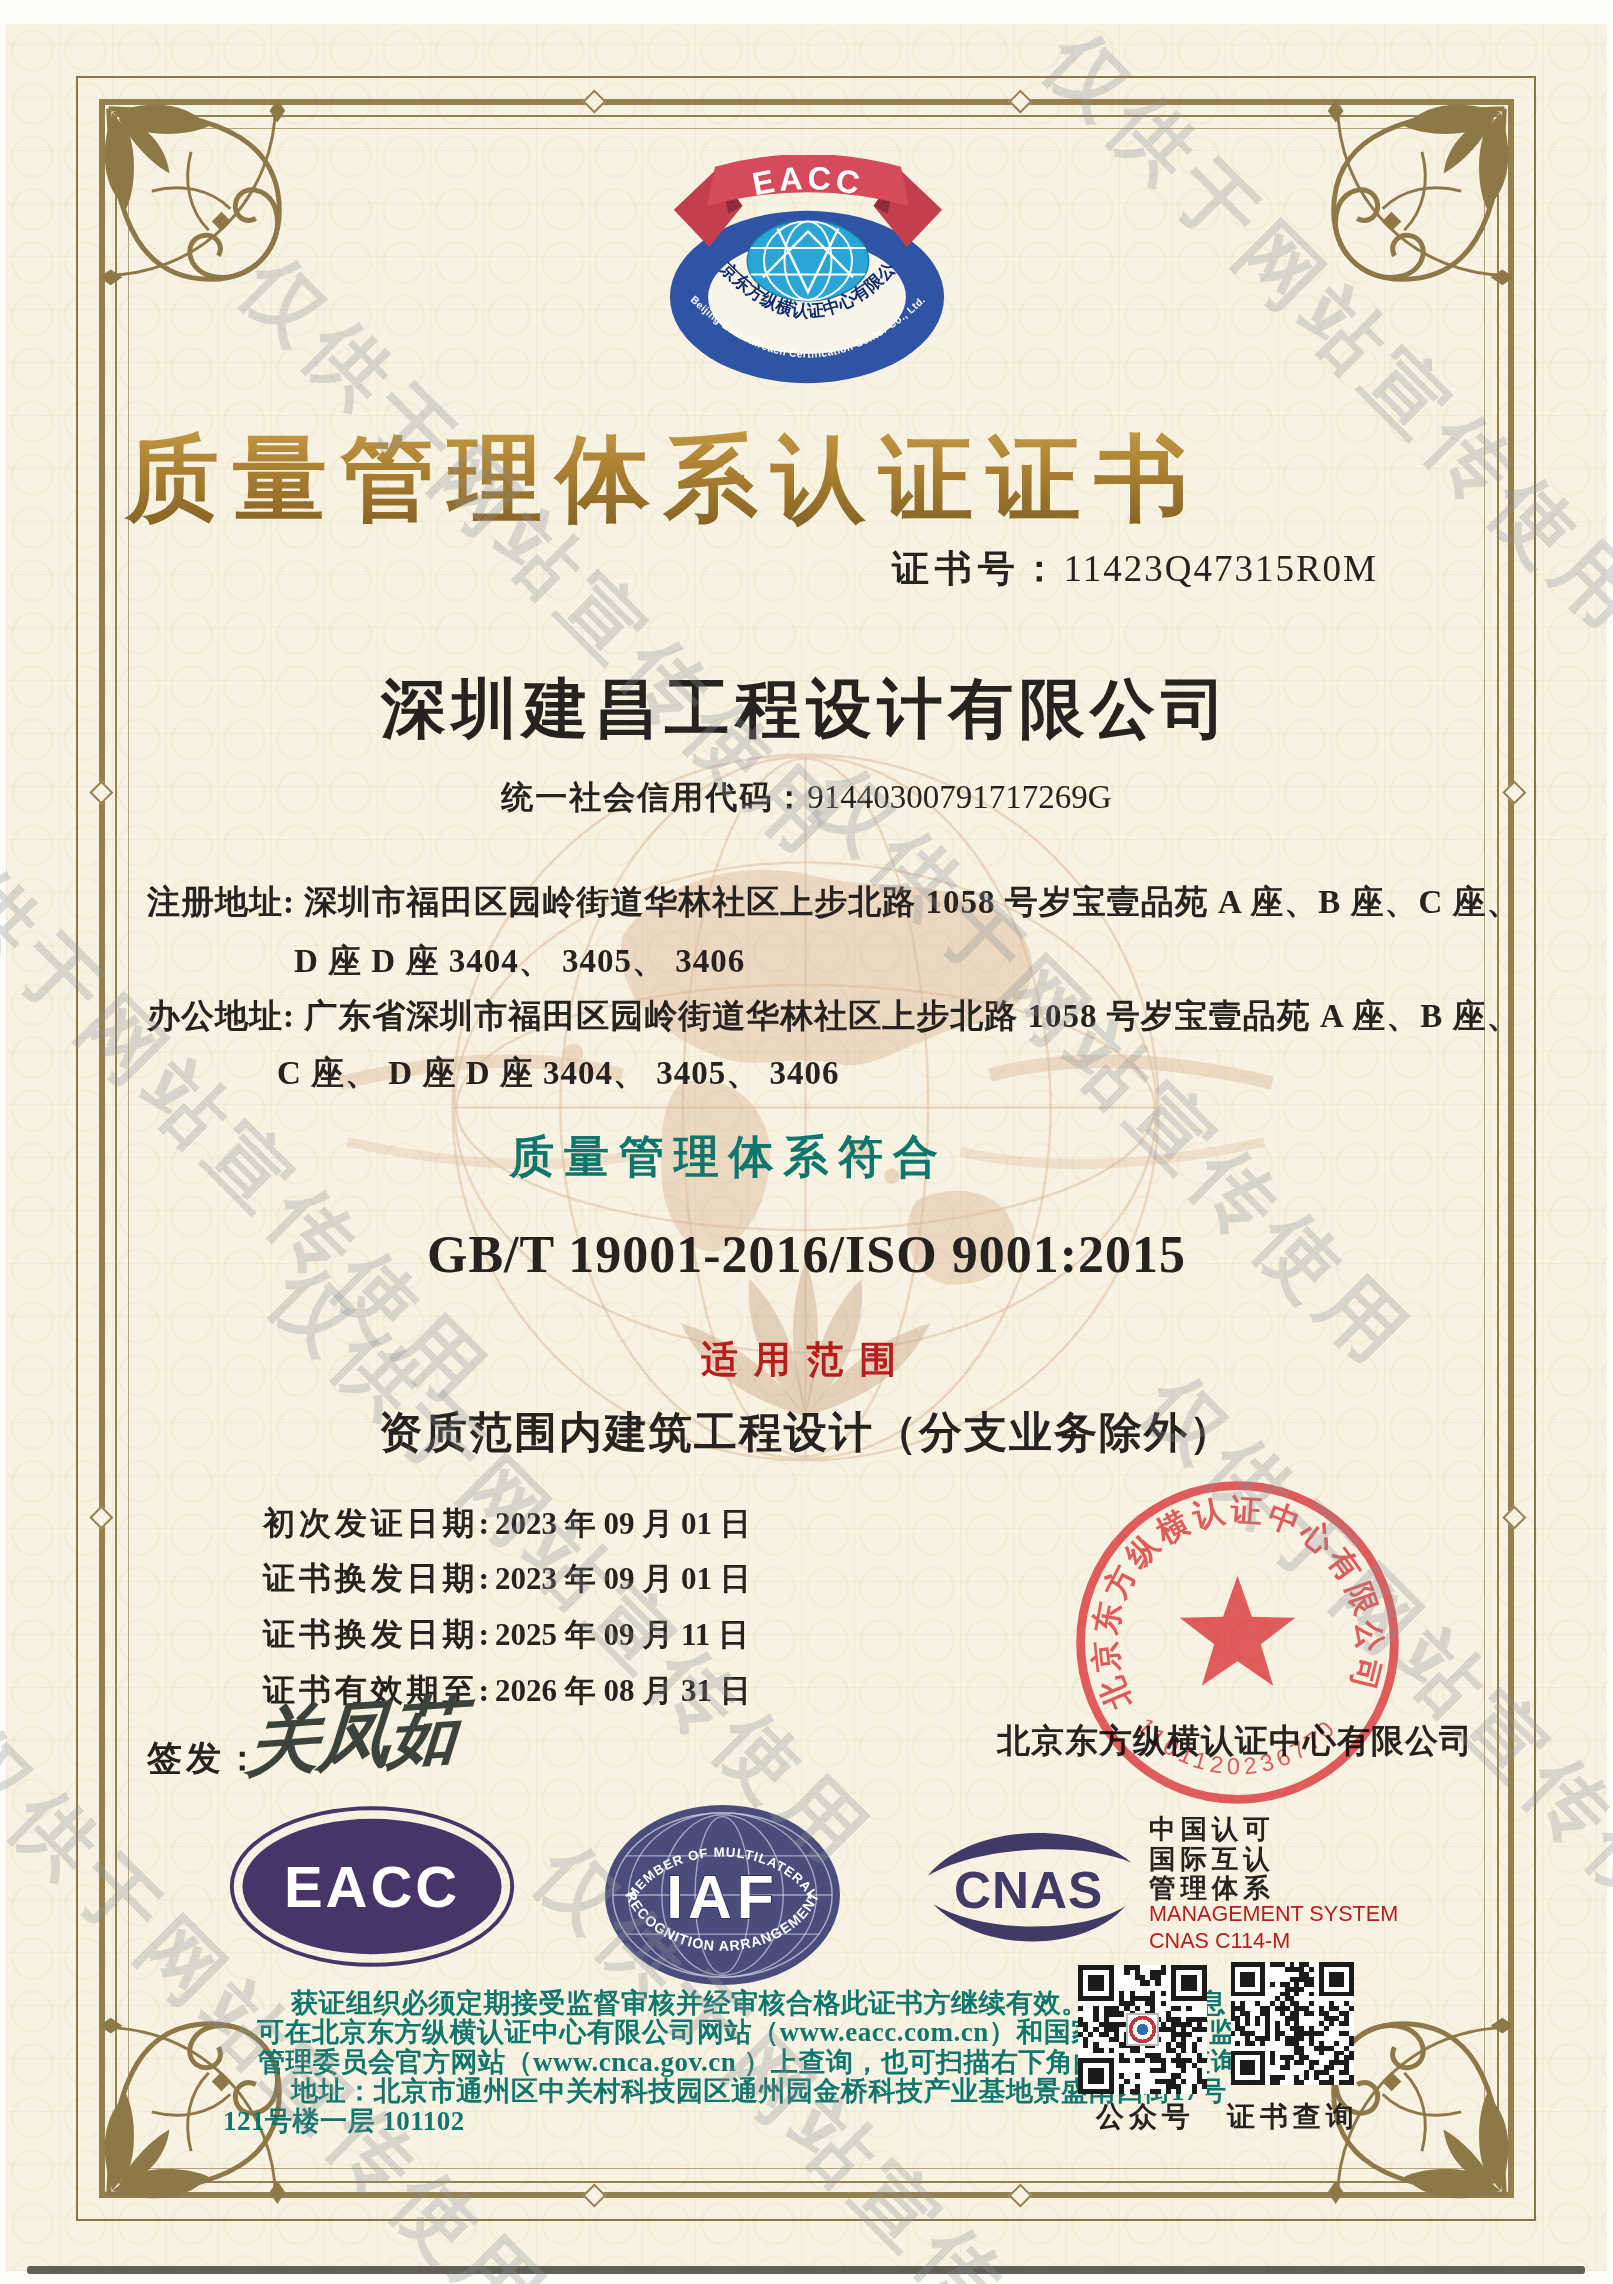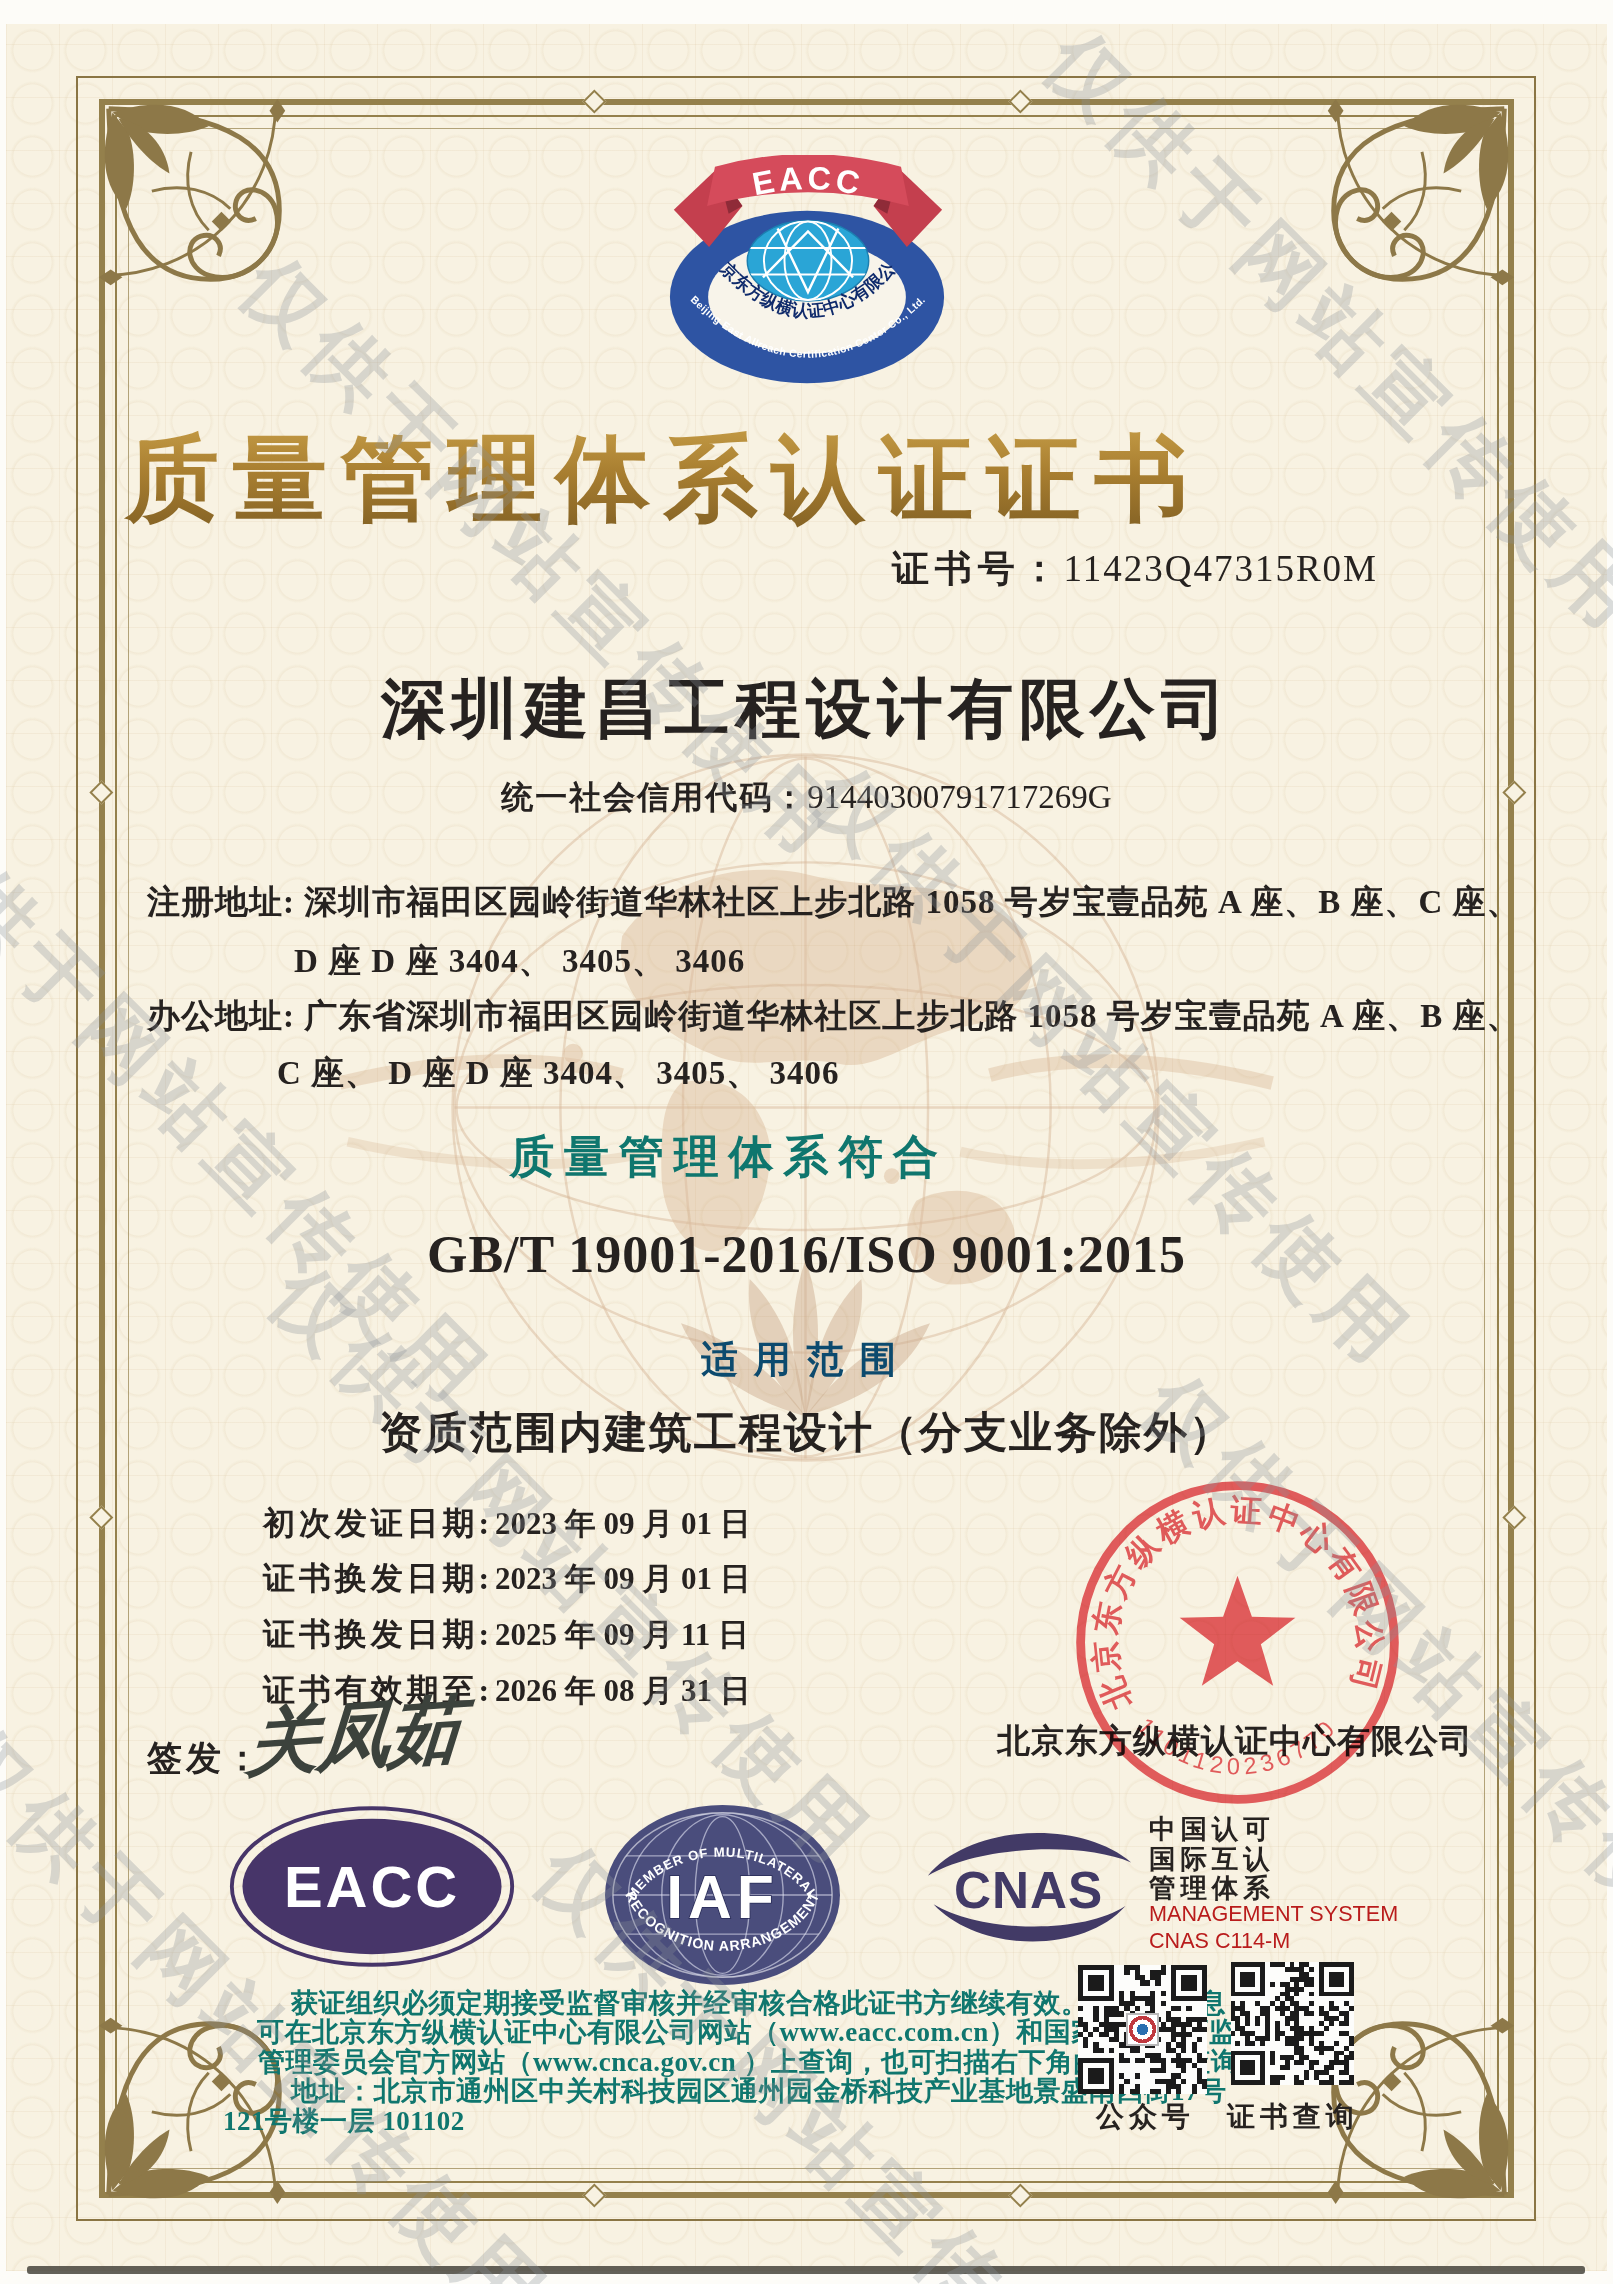--- a/index.html
+++ b/index.html
@@ -26,21 +26,21 @@
     -webkit-background-clip:text;background-clip:text;-webkit-text-fill-color:transparent;color:#9a742c;}
   .certno{right:235px;top:544px;font-size:37px;color:#262220;letter-spacing:2px;}
   .certno .lbl{font-weight:700;letter-spacing:5.9px;}
   .company{left:0;top:665px;width:1613px;text-align:center;font-size:65px;font-weight:900;letter-spacing:5.9px;color:#262220;}
   .credit{left:0;top:776px;width:1613px;text-align:center;color:#262220;font-size:33px;}
   .credit .lbl{font-weight:700;font-size:32px;letter-spacing:2px;}
   .addr{color:#262220;font-size:33px;font-weight:600;letter-spacing:1px;white-space:nowrap;}
   .addr .lbl{font-weight:800;}
   .statement{left:0;top:1127px;width:1457px;text-align:center;font-size:45px;font-weight:800;letter-spacing:9.8px;color:#0f766e;}
   .standard{left:0;top:1225px;width:1613px;text-align:center;font-size:52px;font-weight:600;letter-spacing:1px;color:#262220;}
-  .scopelbl{left:0;top:1335px;width:1613px;text-align:center;font-size:37px;font-weight:700;letter-spacing:15.7px;color:#0c4a6e;}
+  .scopelbl{left:0;top:1335px;width:1613px;text-align:center;font-size:37px;font-weight:700;letter-spacing:15.7px;color:#b91c1c;}
   .scope{left:0;top:1404px;width:1613px;text-align:center;font-size:43px;font-weight:800;letter-spacing:2px;color:#262220;}
   .drow .dl{position:absolute;left:263px;font-size:32px;font-weight:700;letter-spacing:3.9px;color:#262220;white-space:nowrap;}
   .drow .dv{position:absolute;left:495px;font-size:31px;font-weight:600;color:#262220;white-space:nowrap;}
   .signlbl{left:147px;top:1735px;font-size:35px;font-weight:700;letter-spacing:3.9px;color:#262220;}
   .signature{left:247px;top:1688px;font-size:73px;font-style:italic;font-weight:700;color:#3c423c;
     transform:rotate(-4deg) skewX(-8deg);letter-spacing:-2px;}
   .issuer{right:140px;top:1719px;font-size:33px;font-weight:700;letter-spacing:1px;color:#262220;}
   .accr{left:1149px;color:#262220;font-size:26.5px;font-weight:600;letter-spacing:4.9px;white-space:nowrap;}
   .accr-en{left:1149px;color:#b91c1c;font-size:21.6px;font-family:"Liberation Sans","DejaVu Sans",sans-serif;letter-spacing:0;white-space:nowrap;}
   .fine{color:#0f766e;font-size:27px;font-weight:700;letter-spacing:0.5px;white-space:nowrap;}

